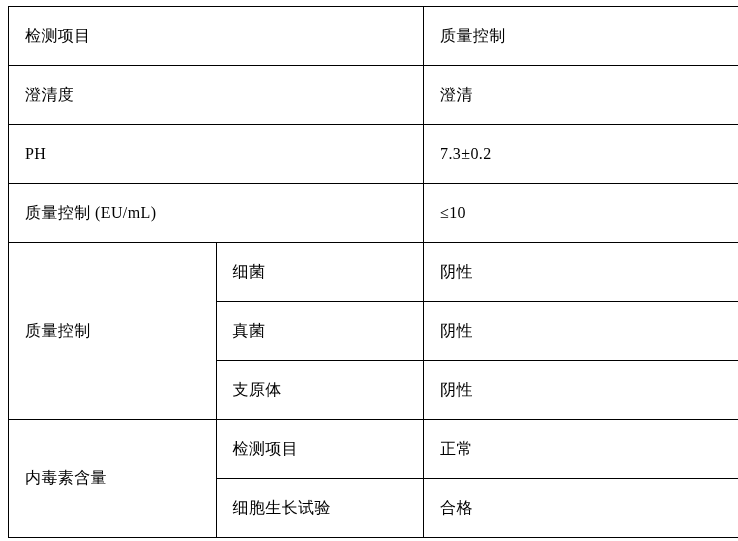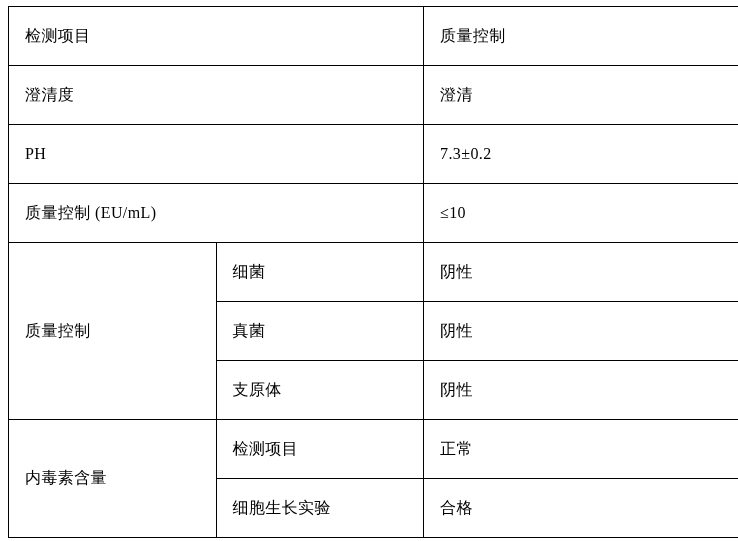--- a/index.html
+++ b/index.html
@@ -91,18 +91,18 @@
         <td class="col-b sub">支原体</td>
         <td class="col-c value">阴性</td>
       </tr>
 
       <tr>
         <td class="col-a merged" rowspan="2">内毒素含量</td>
         <td class="col-b sub">检测项目</td>
         <td class="col-c value">正常</td>
       </tr>
       <tr>
-        <td class="col-b sub">细胞生长实验</td>
+        <td class="col-b sub">细胞生长试验</td>
         <td class="col-c value">合格</td>
       </tr>
     </tbody>
   </table>
 </div>
 
 </body></html>

